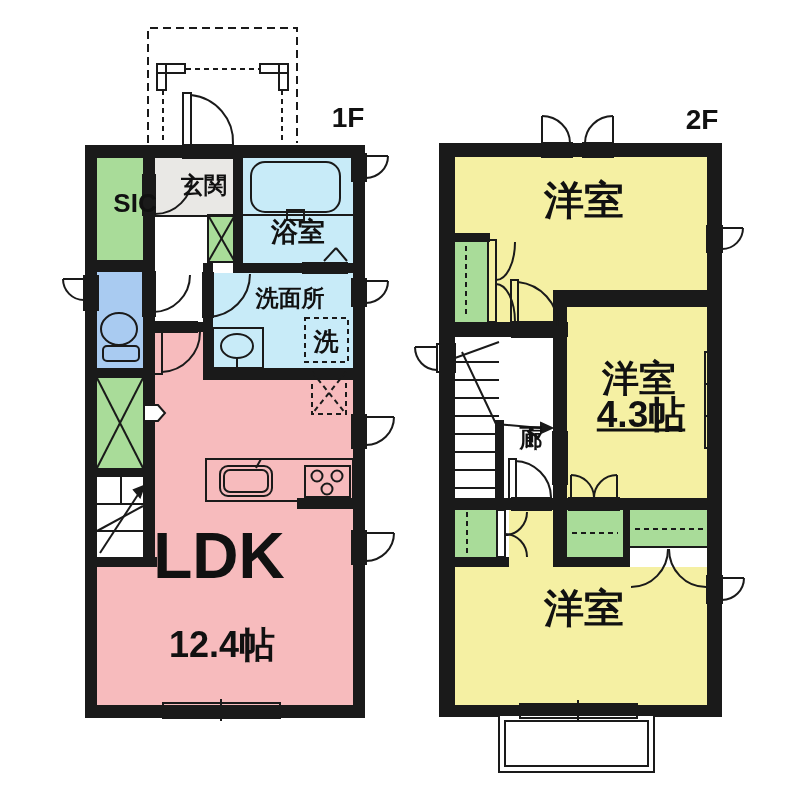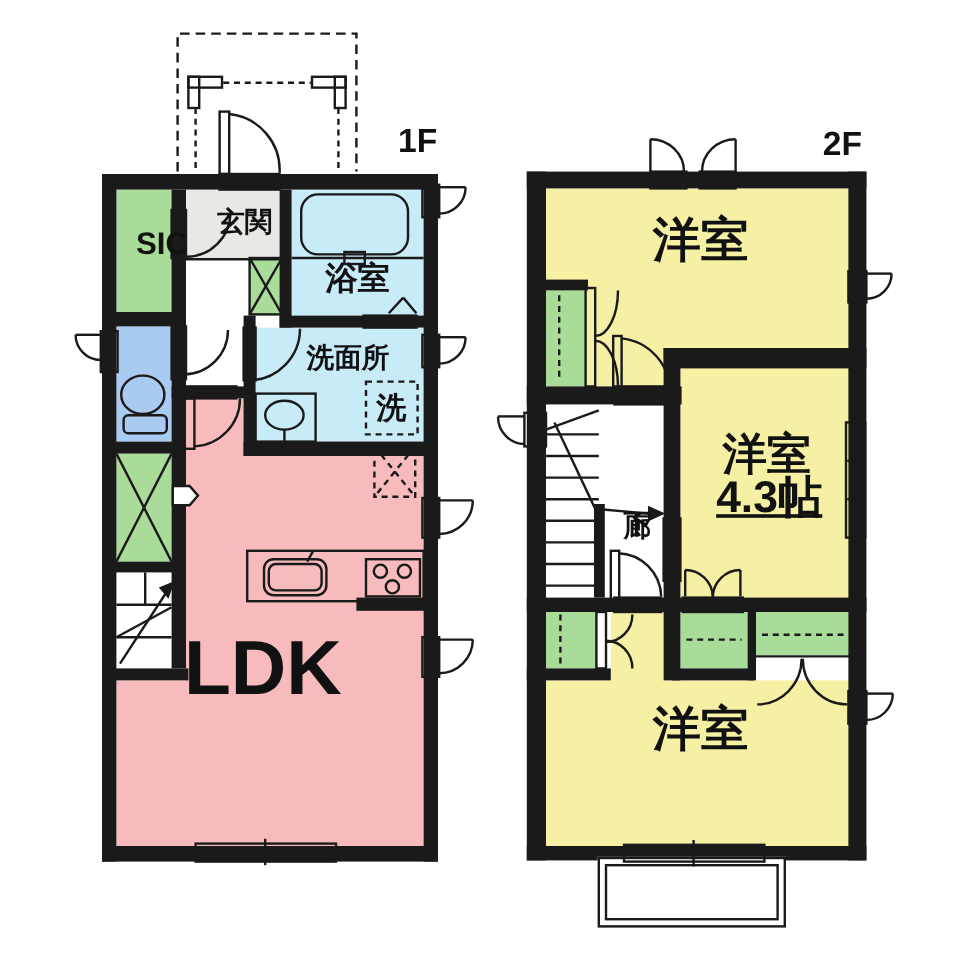--- a/index.html
+++ b/index.html
@@ -321,20 +321,21 @@
     </g>
   </svg>
 
   <div class="lbl" style="left:348px;top:118px;font-size:28px;">1F</div>
   <div class="lbl" style="left:135px;top:203px;font-size:26px;">SIC</div>
   <div class="lbl" style="left:204px;top:185px;font-size:23px;">玄関</div>
   <div class="lbl" style="left:298px;top:232px;font-size:27px;">浴室</div>
   <div class="lbl" style="left:290px;top:298px;font-size:23px;">洗面所</div>
   <div class="lbl" style="left:326px;top:341px;font-size:25px;">洗</div>
   <div class="lbl" style="left:219px;top:556px;font-size:64px;">LDK</div>
+  <div class="lbl" style="left:222px;top:645px;font-size:36px;">12.4帖</div>
 
   <div class="lbl" style="left:702px;top:120px;font-size:28px;">2F</div>
   <div class="lbl" style="left:584px;top:200px;font-size:40px;">洋室</div>
   <div class="lbl vert" style="left:531px;top:409px;font-size:23px;">廊下</div>
   <div class="lbl" style="left:639px;top:378px;font-size:37px;">洋室</div>
   <div class="lbl" style="left:641px;top:414px;font-size:37px;text-decoration:underline;">4.3帖</div>
   <div class="lbl" style="left:584px;top:608px;font-size:40px;">洋室</div>
 
 </div>
 

